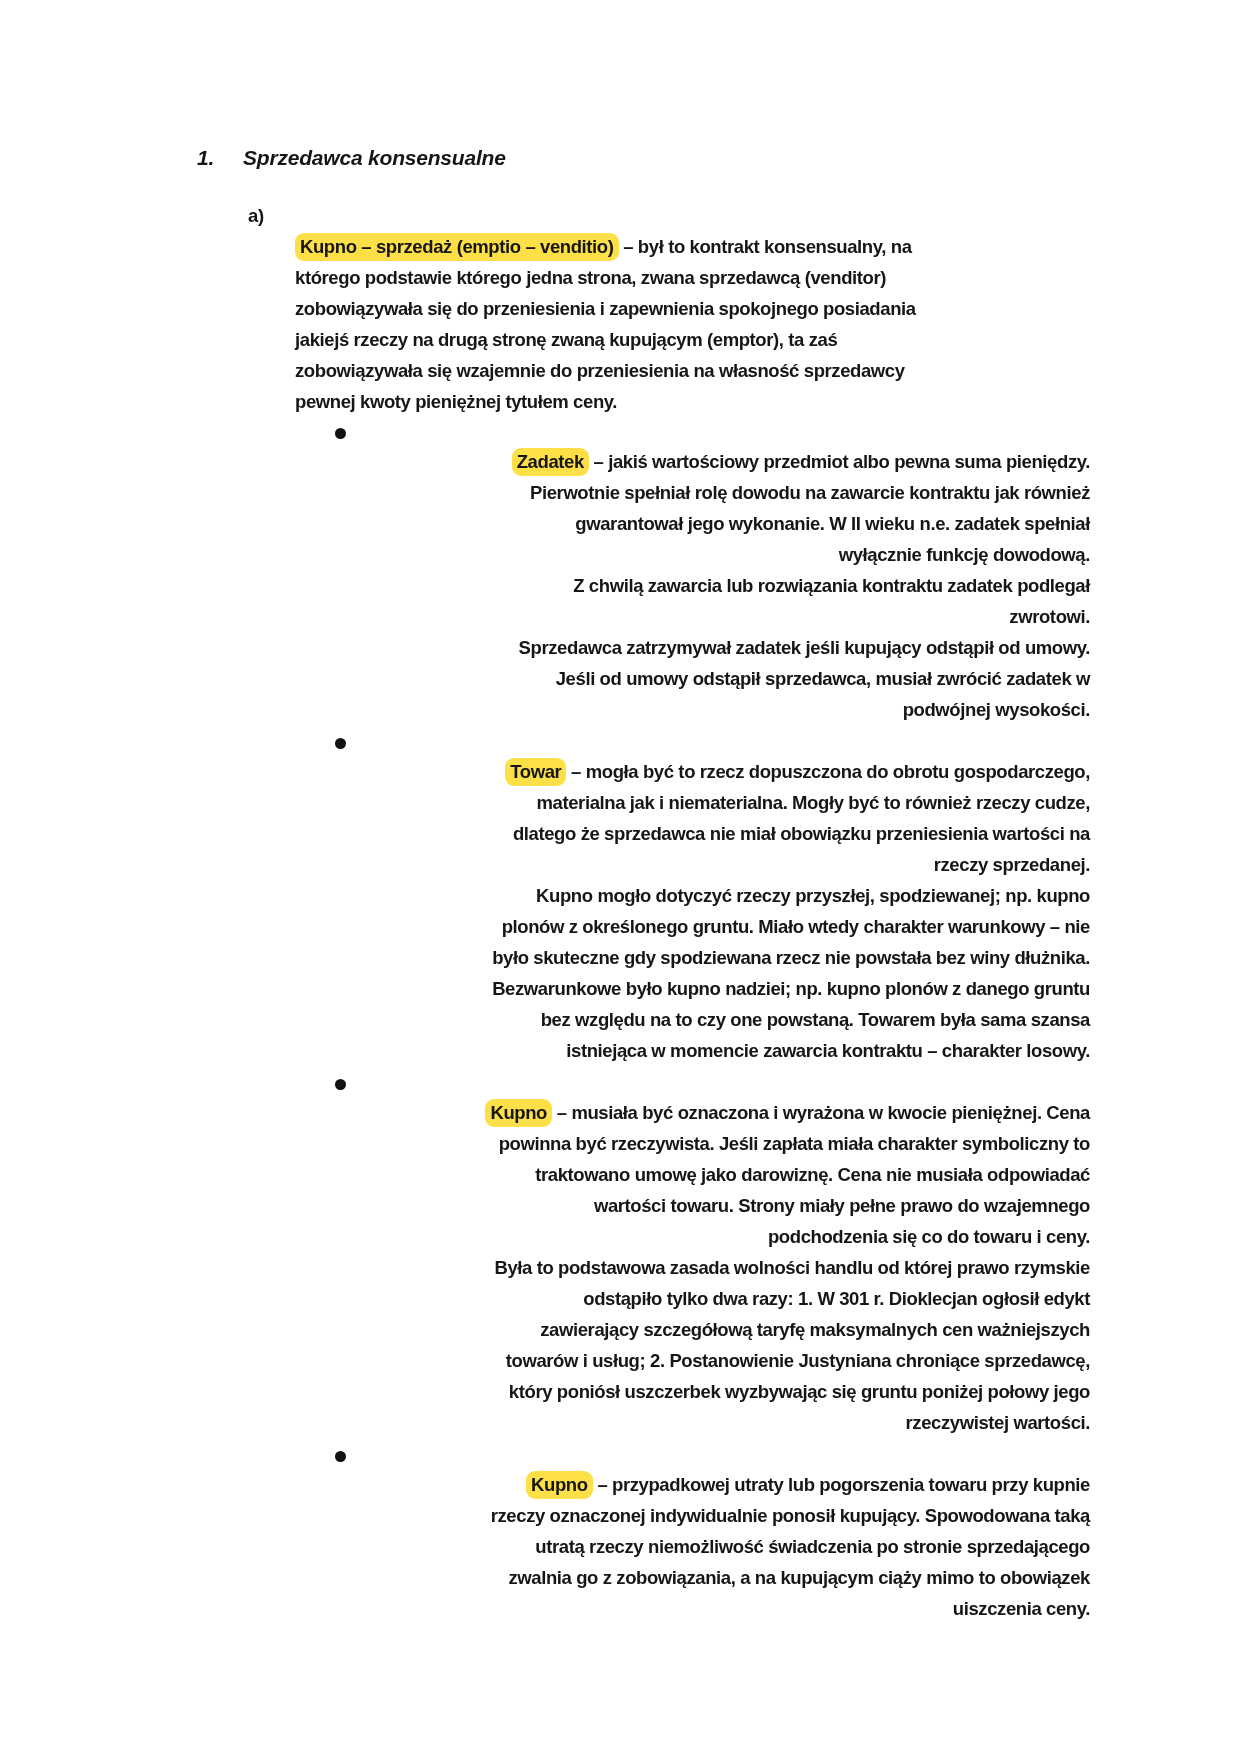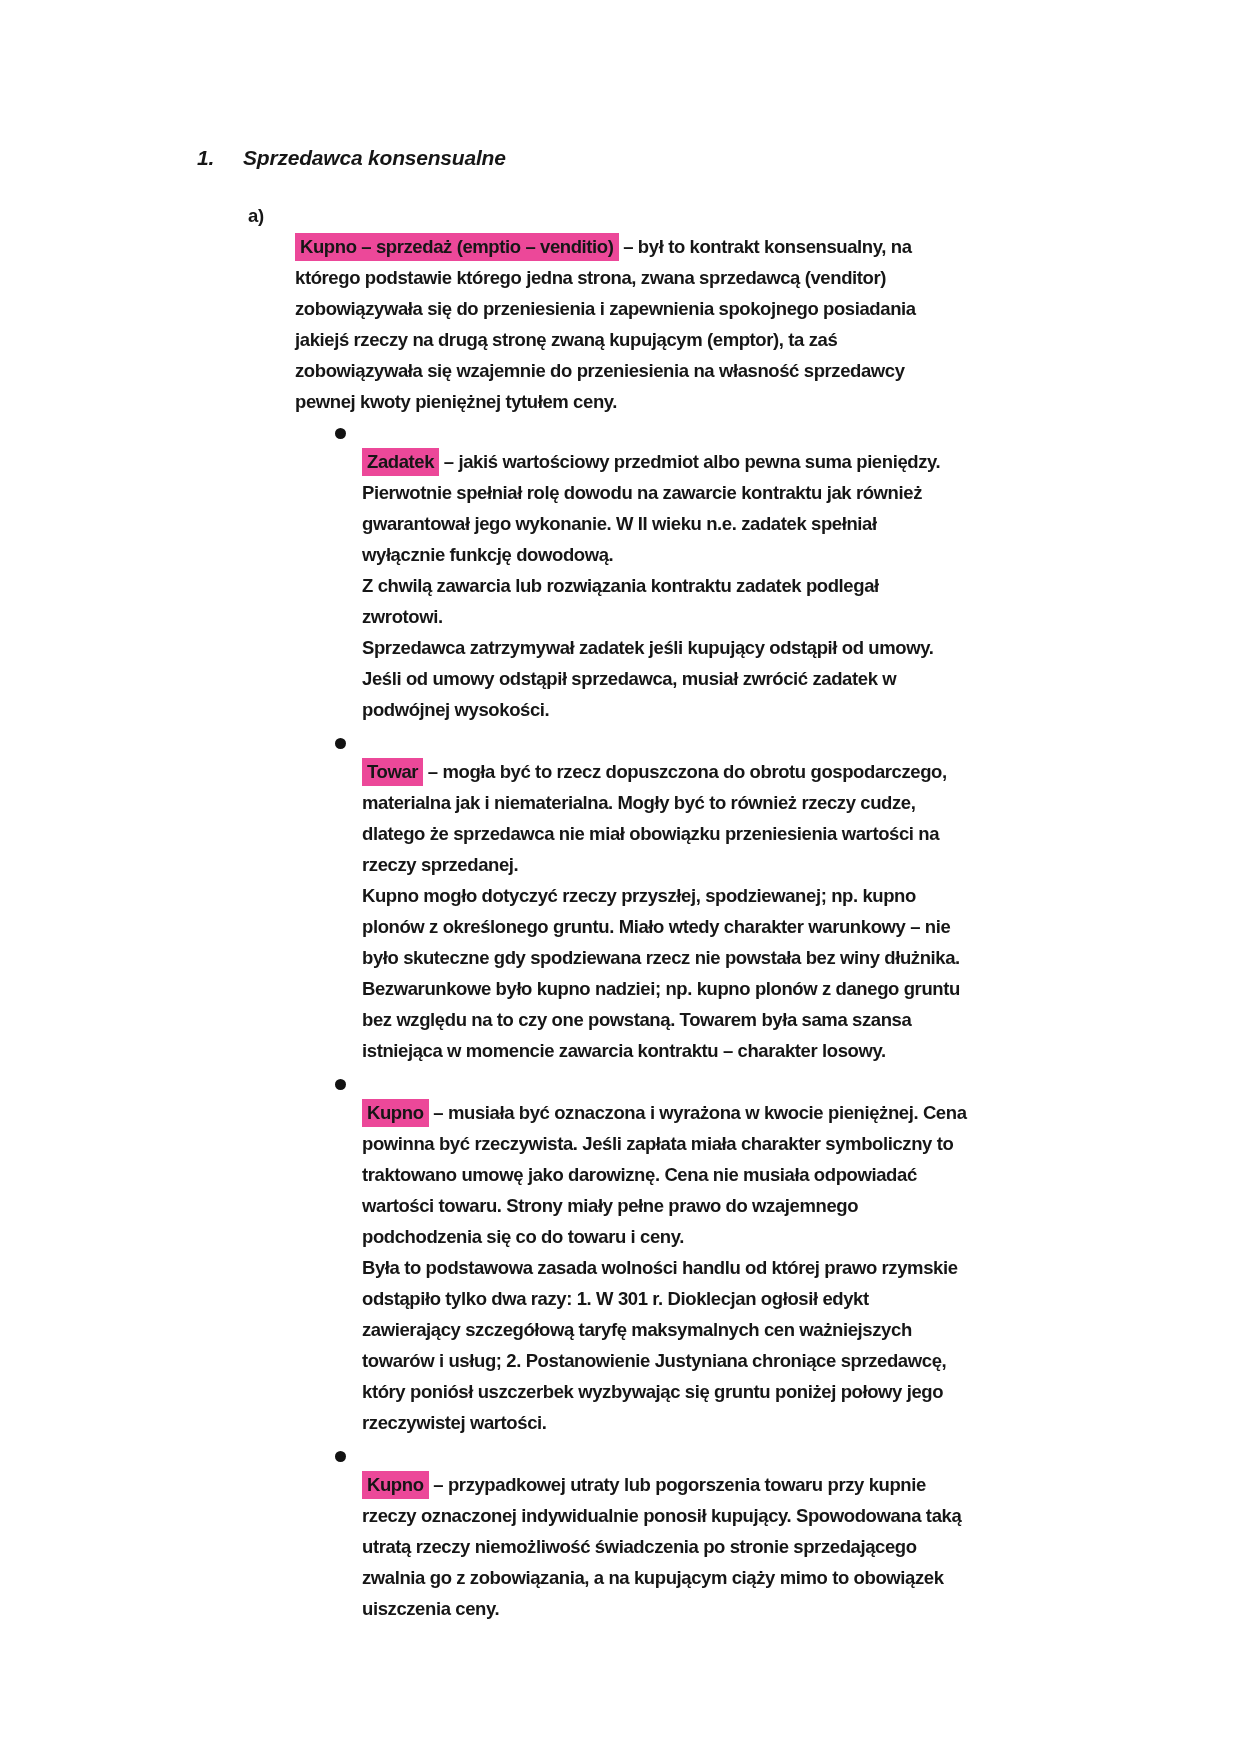--- a/index.html
+++ b/index.html
@@ -33,42 +33,43 @@
     font-weight: bold;
     line-height: 31px;
     letter-spacing: -0.4px;
   }
   .section-a .marker { width: 47px; flex: none; }
   .text-block {
     white-space: pre-line;
     width: 780px;
   }
   .hl {
-    background: #ec4899;
+    background: #fde047;
     padding: 3px 5px 4px 5px;
+    border-radius: 9px;
   }
   .bullets {
     position: absolute;
     left: 335px;
     top: 415px;
     font-size: 18.5px;
     font-weight: bold;
     line-height: 31px;
     letter-spacing: -0.4px;
   }
   .bullet { display: flex; }
   .dot {
     flex: none;
     width: 11px;
     height: 11px;
     border-radius: 50%;
     background: #121212;
     margin-top: 13px;
   }
-  .bullet .text-block { width: 720px; margin-left: 16px; }
+  .bullet .text-block { width: 720px; margin-left: 24px; text-align: right; }
 </style>
 </head>
 <body>
 
 <div class="page">
 
   <div class="heading">
     <span class="num">1.</span>
     <span>Sprzedawca konsensualne</span>
   </div>

